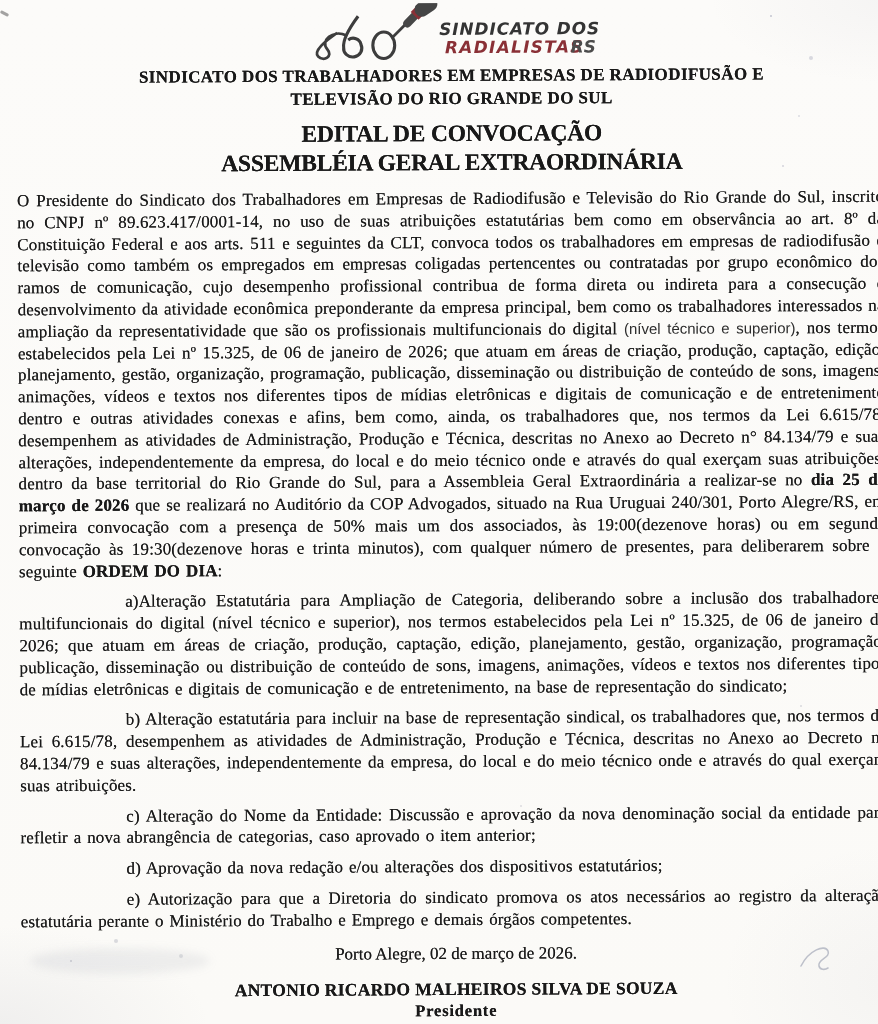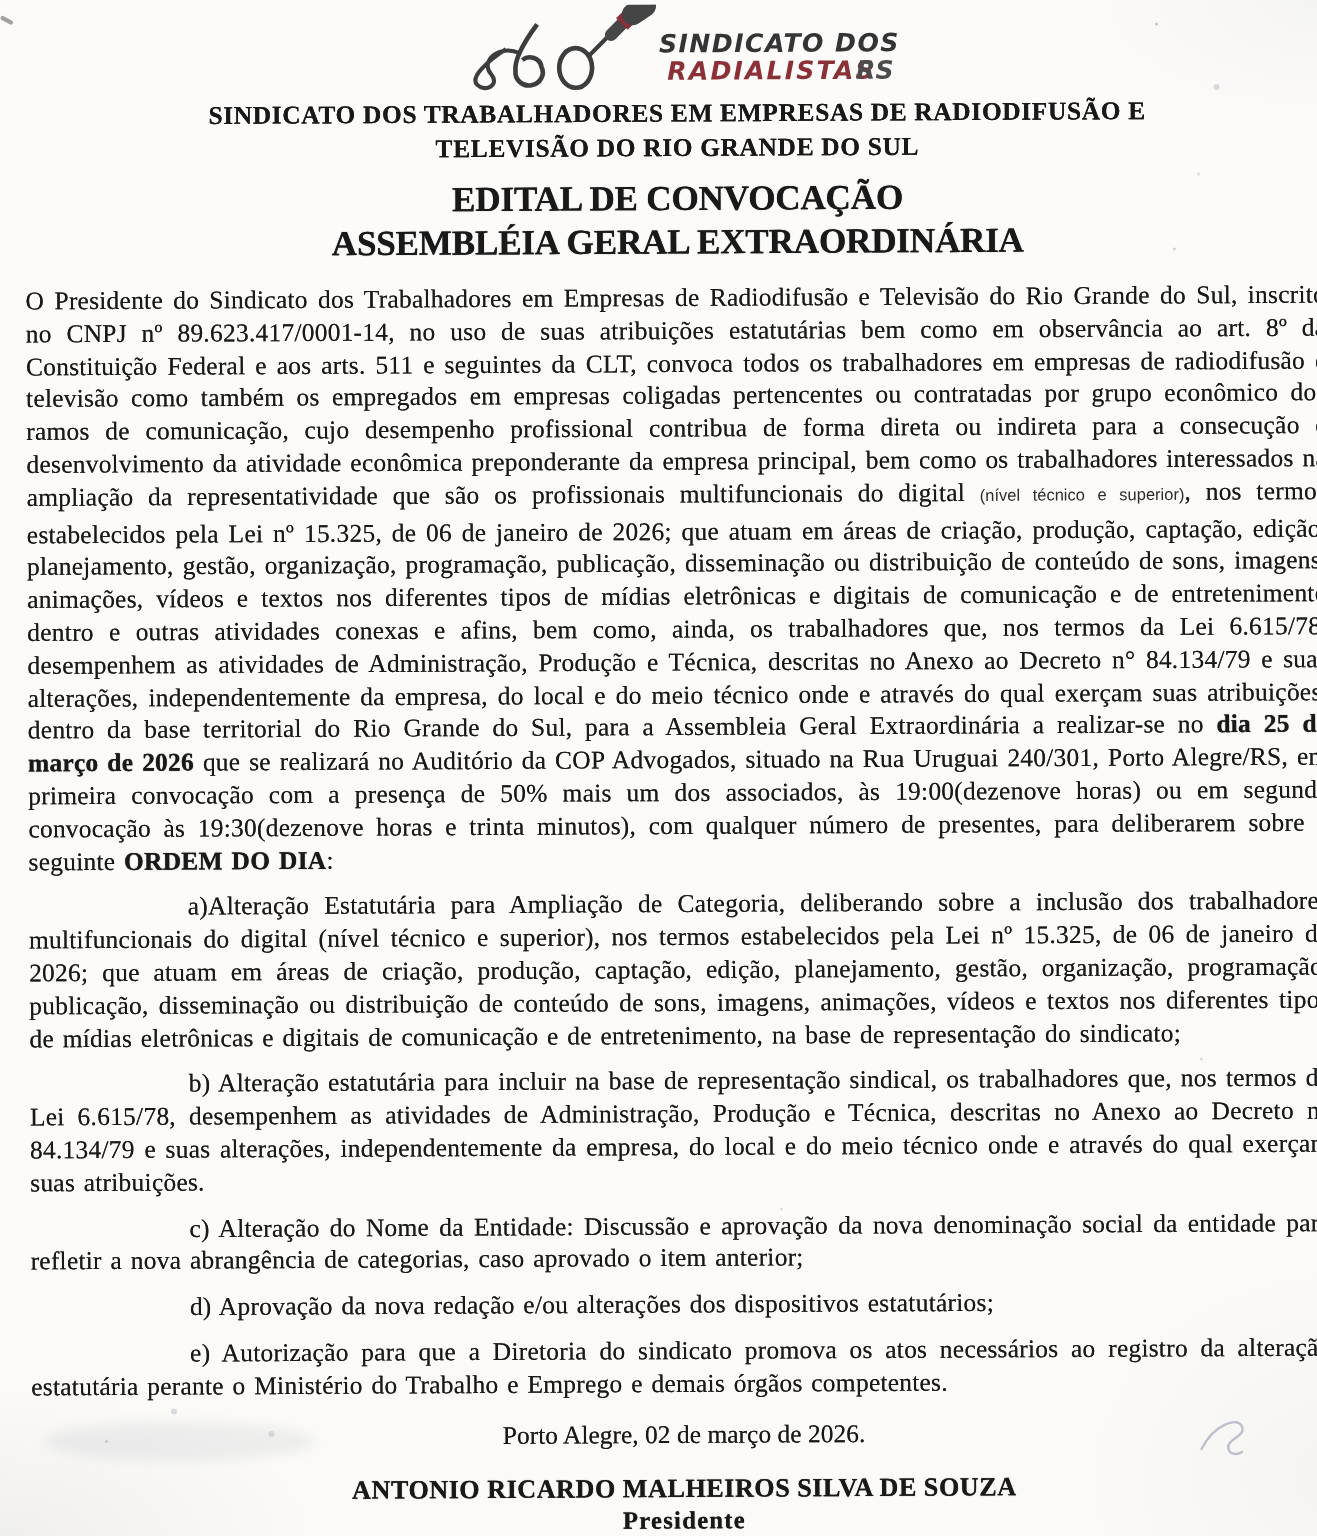--- a/index.html
+++ b/index.html
@@ -32,21 +32,21 @@
   .doc-text{
     font-size:17px;line-height:21.8px;
     text-align:justify;
     letter-spacing:.15px;word-spacing:1.4px;
     text-shadow:0 0 .3px rgba(20,20,20,.8);
   }
   .intro{margin:11px 7px 0 4px;}
   .item{margin:9px 7px 0 4px;text-indent:106px;}
   .note-light{
     font-family:"Liberation Sans","DejaVu Sans",sans-serif;
-    font-size:11px;letter-spacing:0;color:#2c2c2c;
+    font-size:15px;letter-spacing:0;color:#2c2c2c;
     text-shadow:none;
   }
   b{text-shadow:0 0 .6px currentColor;}
   .dateline{margin-top:13px;text-align:center;font-size:17px;text-shadow:0 0 .3px rgba(20,20,20,.8);}
   .sig-name{margin-top:15px;text-align:center;font-weight:bold;font-size:17.5px;letter-spacing:.3px;text-shadow:0 0 .5px currentColor;}
   .sig-role{margin-top:1px;text-align:center;font-weight:bold;font-size:16.5px;letter-spacing:.8px;text-shadow:0 0 .5px currentColor;}
 
   
   .artifact{position:absolute;pointer-events:none;}
   .mark-topleft{left:0;top:12px;width:9px;height:3px;background:#5a5a5a;opacity:.55;transform:rotate(28deg);border-radius:2px;}

